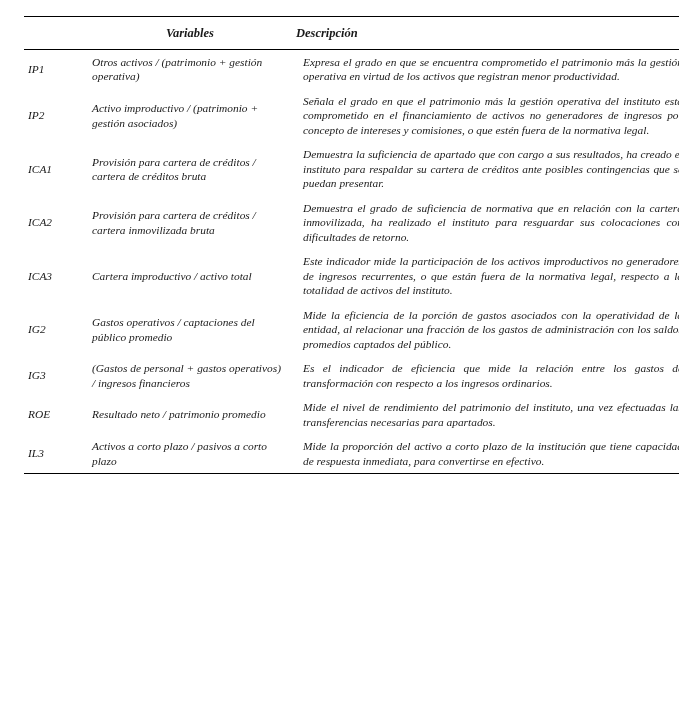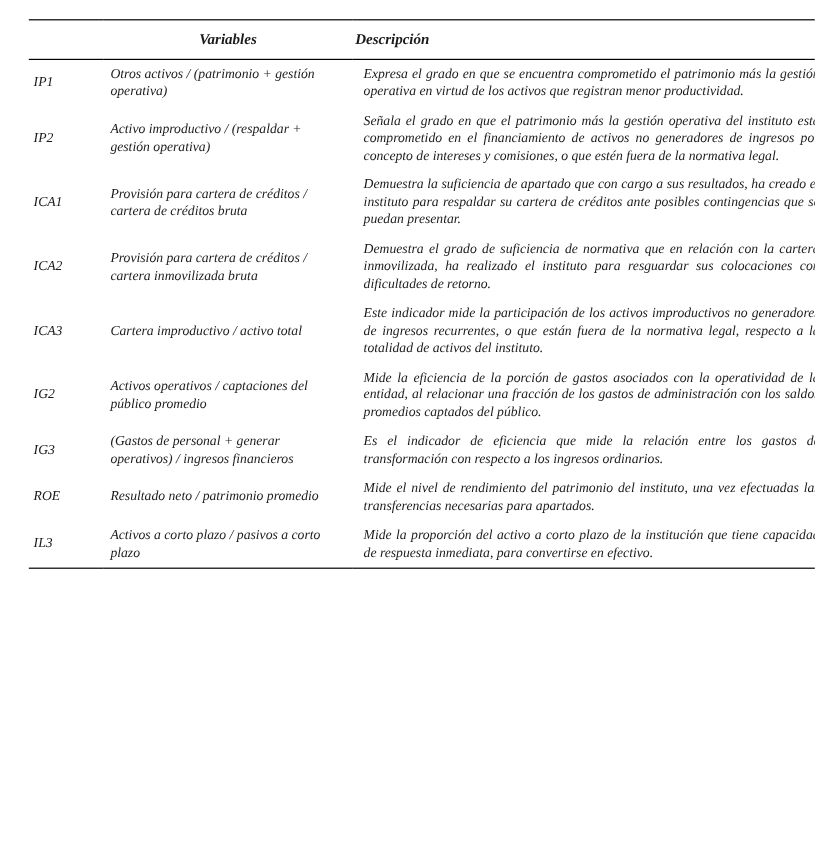--- a/index.html
+++ b/index.html
@@ -119,21 +119,21 @@
     <tbody>
 
       <tr>
         <td class="cell-code">IP1</td>
         <td class="cell-name">Otros activos / (patrimonio + gestión operativa)</td>
         <td class="cell-desc">Expresa el grado en que se encuentra comprometido el patrimonio más la gestión operativa en virtud de los activos que registran menor productividad.</td>
       </tr>
 
       <tr>
         <td class="cell-code">IP2</td>
-        <td class="cell-name">Activo improductivo / (respaldar + gestión operativa)</td>
+        <td class="cell-name">Activo improductivo / (patrimonio + gestión asociados)</td>
         <td class="cell-desc">Señala el grado en que el patrimonio más la gestión operativa del instituto está comprometido en el financiamiento de activos no generadores de ingresos por concepto de intereses y comisiones, o que estén fuera de la normativa legal.</td>
       </tr>
 
       <tr>
         <td class="cell-code">ICA1</td>
         <td class="cell-name">Provisión para cartera de créditos / cartera de créditos bruta</td>
         <td class="cell-desc">Demuestra la suficiencia de apartado que con cargo a sus resultados, ha creado el instituto para respaldar su cartera de créditos ante posibles contingencias que se puedan presentar.</td>
       </tr>
 
       <tr>
@@ -144,27 +144,27 @@
 
       <tr>
         <td class="cell-code">ICA3</td>
         <td class="cell-name">Cartera improductivo / activo total</td>
         <td class="cell-desc">Este indicador mide la participación de los activos improductivos no generadores de ingresos recurrentes, o que están fuera de la normativa legal, respecto a la totalidad de activos del instituto.</td>
       </tr>
 
 
       <tr>
         <td class="cell-code">IG2</td>
-        <td class="cell-name">Activos operativos / captaciones del público promedio</td>
+        <td class="cell-name">Gastos operativos / captaciones del público promedio</td>
         <td class="cell-desc">Mide la eficiencia de la porción de gastos asociados con la operatividad de la entidad, al relacionar una fracción de los gastos de administración con los saldos promedios captados del público.</td>
       </tr>
 
       <tr>
         <td class="cell-code">IG3</td>
-        <td class="cell-name">(Gastos de personal + generar operativos) / ingresos financieros</td>
+        <td class="cell-name">(Gastos de personal + gastos operativos) / ingresos financieros</td>
         <td class="cell-desc">Es el indicador de eficiencia que mide la relación entre los gastos de transformación con respecto a los ingresos ordinarios.</td>
       </tr>
 
 
       <tr>
         <td class="cell-code">ROE</td>
         <td class="cell-name">Resultado neto / patrimonio promedio</td>
         <td class="cell-desc">Mide el nivel de rendimiento del patrimonio del instituto, una vez efectuadas las transferencias necesarias para apartados.</td>
       </tr>
 

